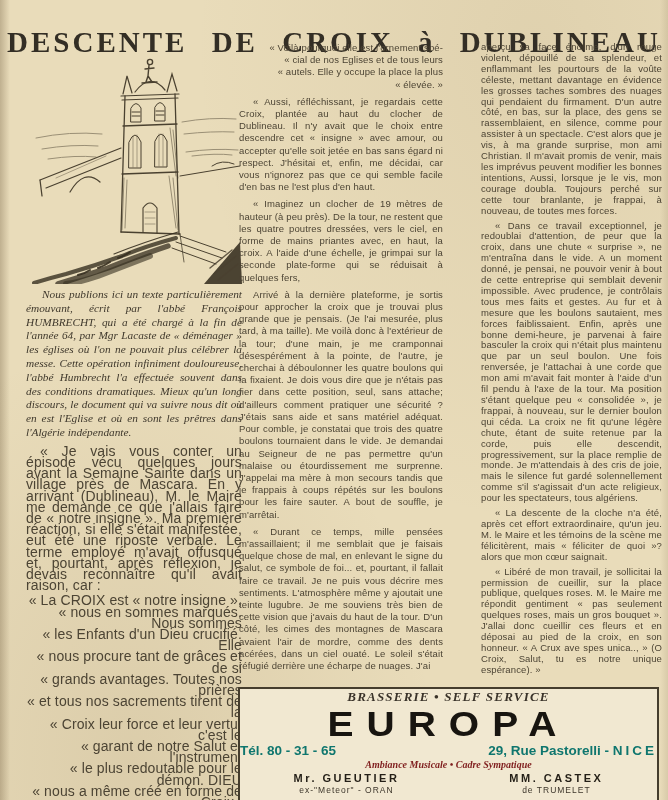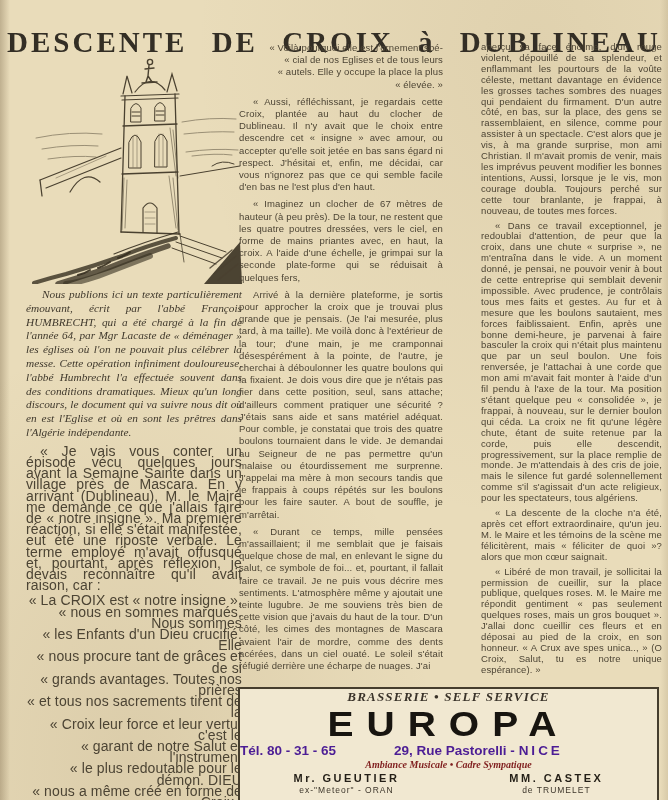--- a/index.html
+++ b/index.html
@@ -75,22 +75,22 @@
   }
   .ad-brand{
     font-family:"Liberation Sans", sans-serif;
     font-weight:900;
     font-size:39px;line-height:37px;
     letter-spacing:13px;
     color:#181510;
     transform:scaleY(.92);
   }
   .ad-row{
-    display:flex;justify-content:flex-start;gap:58px;
-    font-size:13.5px;font-weight:bold;color:#4c1d95;
+    display:flex;justify-content:space-between;gap:58px;
+    font-size:13.5px;font-weight:bold;color:#0f766e;
     margin-top:1px;
   }
   .ad-address .city{letter-spacing:3px;}
   .ad-ambiance{
     font-family:"Liberation Serif", serif;
     font-style:italic;font-weight:bold;
     font-size:10px;color:#7f1d1d;
     margin-top:1px;
   }
   .ad-names{
@@ -215,21 +215,21 @@
 « à nous rappeler ce que notre âme vaut,
 « ce qu'elle a coûté à Jésus-Christ.</p>
   </div>
 
   <div class="col col-mid">
     <p class="body quote-block">« Voilà pourquoi elle est l'ornement spé-
 « cial de nos Eglises et de tous leurs
 « autels. Elle y occupe la place la plus
 « élevée. »</p>
     <p class="body">« Aussi, réfléchissant, je regardais cette Croix, plantée au haut du clocher de Dublineau. Il n'y avait que le choix entre descendre cet « insigne » avec amour, ou accepter qu'elle soit jetée en bas sans égard ni respect. J'hésitai et, enfin, me décidai, car vous n'ignorez pas que ce qui semble facile d'en bas ne l'est plus d'en haut.</p>
-    <p class="body">« Imaginez un clocher de 67 mètres de hauteur (à peu près). De la tour, ne restent que les quatre poutres dressées, vers le ciel, en forme de mains priantes avec, en haut, la croix. A l'aide d'une échelle, je grimpai sur la seconde plate-forme qui se réduisait à quelques fers,</p>
+    <p class="body">« Imaginez un clocher de 19 mètres de hauteur (à peu près). De la tour, ne restent que les quatre poutres dressées, vers le ciel, en forme de mains priantes avec, en haut, la croix. A l'aide d'une échelle, je grimpai sur la seconde plate-forme qui se réduisait à quelques fers,</p>
     <p class="body">Arrivé à la dernière plateforme, je sortis pour approcher la croix que je trouvai plus grande que je pensais. (Je l'ai mesurée, plus tard, à ma taille). Me voilà donc à l'extérieur de la tour; d'une main, je me cramponnai désespérément à la pointe, de l'autre, je cherchai à déboulonner les quatre boulons qui la fixaient. Je dois vous dire que je n'étais pas fier dans cette position, seul, sans attache; d'ailleurs comment pratiquer une sécurité ? J'étais sans aide et sans matériel adéquat. Pour comble, je constatai que trois des quatre boulons tournaient dans le vide. Je demandai au Seigneur de ne pas permettre qu'un malaise ou étourdissement me surprenne. J'appelai ma mère à mon secours tandis que je frappais à coups répétés sur les boulons pour les faire sauter. A bout de souffle, je m'arrêtai.</p>
     <p class="body">« Durant ce temps, mille pensées m'assaillaient; il me semblait que je faisais quelque chose de mal, en enlevant le signe du salut, ce symbole de foi... et, pourtant, il fallait faire ce travail. Je ne puis vous décrire mes sentiments. L'atmosphère même y ajoutait une teinte lugubre. Je me souviens très bien de cette vision que j'avais du haut de la tour. D'un côté, les cimes des montagnes de Mascara avaient l'air de mordre, comme des dents acérées, dans un ciel ouaté. Le soleil s'était réfugié derrière une écharpe de nuages. J'ai</p>
   </div>
 
   <div class="col col-right">
     <p class="body" style="text-indent:0">aperçu sa face énorme, d'un rouge violent, dépouillé de sa splendeur, et enflammant les pourtours de la voûte céleste, mettant davantage en évidence les grosses taches sombres des nuages qui pendaient du firmament. D'un autre côté, en bas, sur la place, des gens se rassemblaient, en silence, comme pour assister à un spectacle. C'est alors que je vis, à ma grande surprise, mon ami Christian. Il m'avait promis de venir, mais les imprévus peuvent modifier les bonnes intentions, Aussi, lorsque je le vis, mon courage doubla. Toujours perché sur cette tour branlante, je frappai, à nouveau, de toutes mes forces.</p>
     <p class="body">« Dans ce travail exceptionnel, je redoublai d'attention, de peur que la croix, dans une chute « surprise », ne m'entraîna dans le vide. A un moment donné, je pensai, ne pouvoir venir à bout de cette entreprise qui semblait devenir impossible. Avec prudence, je contrôlais tous mes faits et gestes. Au fur et à mesure que les boulons sautaient, mes forces faiblissaient. Enfin, après une bonne demi-heure, je parvenai à faire basculer la croix qui n'était plus maintenu que par un seul boulon. Une fois renversée, je l'attachai à une corde que mon ami m'avait fait monter à l'aide d'un fil pendu à l'axe de la tour. Ma position s'étant quelque peu « consolidée », je frappai, à nouveau, sur le dernier boulon qui céda. La croix ne fit qu'une légère chute, étant de suite retenue par la corde, puis elle descendit, progressivement, sur la place remplie de monde. Je m'attendais à des cris de joie, mais le silence fut gardé solennellement comme s'il s'agissait d'un acte religieux, pour les spectateurs, tous algériens.</p>
     <p class="body">« La descente de la cloche n'a été, après cet effort extraordinaire, qu'un jeu. M. le Maire et les témoins de la scène me félicitèrent, mais « féliciter de quoi »? alors que mon cœur saignait.</p>
     <p class="body">« Libéré de mon travail, je sollicitai la permission de cueillir, sur la place publique, quelques roses. M. le Maire me répondit gentiment « pas seulement quelques roses, mais un gros bouquet ». J'allai donc cueillir ces fleurs et en déposai au pied de la croix, en son honneur. « A Crux ave spes unica.., » (O Croix, Salut, tu es notre unique espérance). »</p>
   </div>

